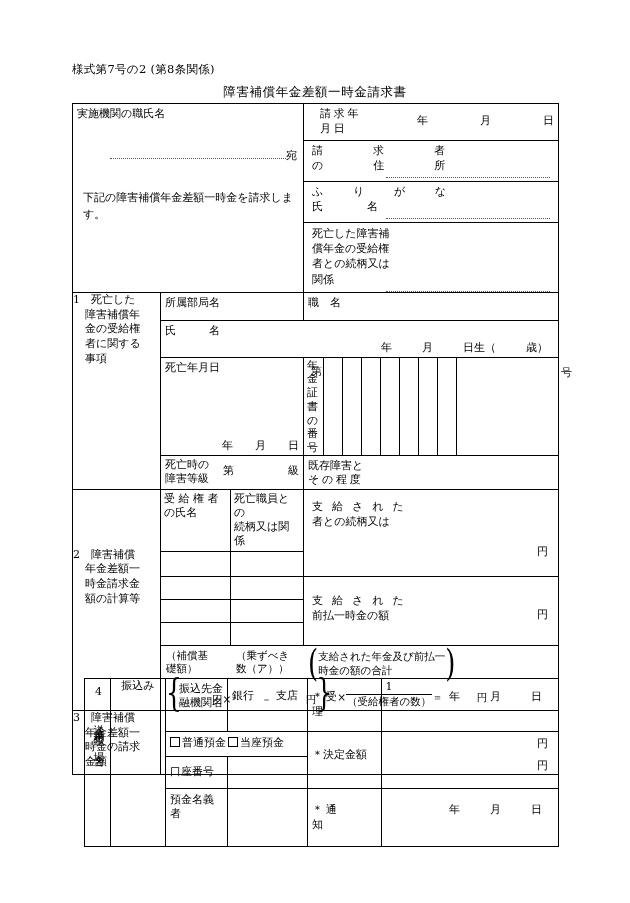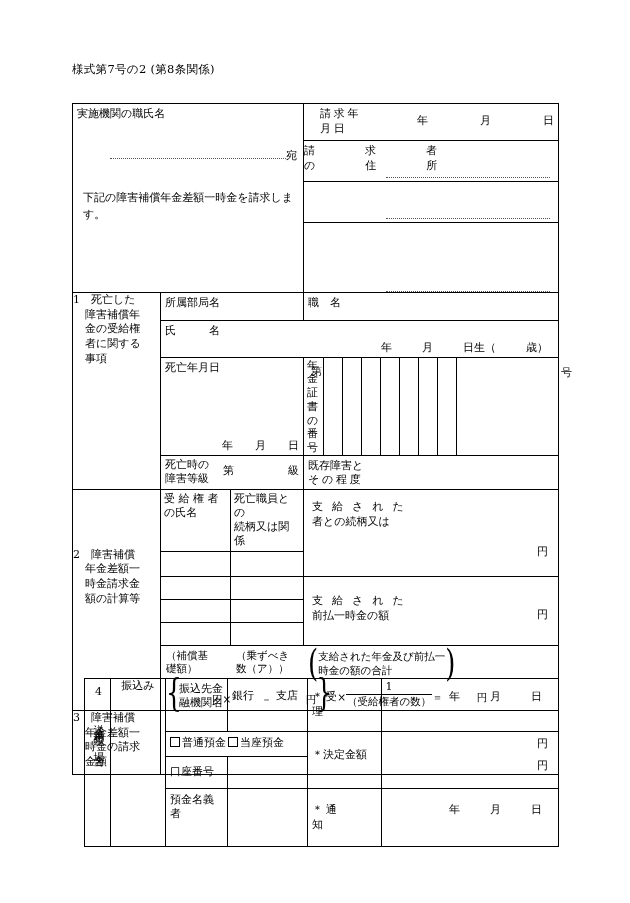--- a/index.html
+++ b/index.html
@@ -171,20 +171,21 @@
     margin-right: 2px;
     vertical-align: -1px;
   }
 </style>
 </head>
 <body>
 
 <div class="page">
 
   <div class="form-no">様式第7号の2 (第8条関係)</div>
+  <div class="doc-title">障害補償年金差額一時金請求書</div>
 
   <table class="grid" id="main-table">
     <colgroup>
       <col style="width:88px">
       <col style="width:70px">
       <col style="width:73px">
       <col style="width:20px">
       <col style="width:19px">
       <col style="width:19px">
       <col style="width:19px">
@@ -210,36 +211,48 @@
           <span class="sp" style="margin-left:12px;">請求年月日</span>
           <span style="margin-left:54px;">年</span>
           <span style="margin-left:52px;">月</span>
           <span style="margin-left:52px;">日</span>
         </div>
       </td>
     </tr>
 
     <tr>
       <td colspan="9" style="height:40px;">
-        <div style="position:absolute; left:0; top:3px;">
+        <div style="position:absolute; left:8px; top:3px;">
           <div class="wide">請　　求　　者</div>
           <div class="wide">の　　住　　所</div>
         </div>
         <span class="dots" style="position:absolute; left:82px; width:164px; top:26px;"></span>
       </td>
     </tr>
 
     <tr>
       <td colspan="9" style="height:40px;">
+        <div style="position:absolute; left:8px; top:3px;">
+          <div class="wide">ふ　り　が　な</div>
+          <div>
+            <span>氏</span><span style="display:inline-block; width:44px;"></span><span>名</span>
+          </div>
+        </div>
         <span class="dots" style="position:absolute; left:82px; width:164px; top:26px;"></span>
       </td>
     </tr>
 
     <tr>
       <td colspan="9" style="height:69px;">
+        <div style="position:absolute; left:8px; top:3px; line-height:1.4;">
+          <div>死亡した障害補</div>
+          <div>償年金の受給権</div>
+          <div>者との続柄又は</div>
+          <div>関係</div>
+        </div>
         <span class="dots" style="position:absolute; left:82px; width:164px; top:58px;"></span>
       </td>
     </tr>
 
     <tr>
       <td rowspan="4" class="sec-label" style="height:108px;">
         <span class="ln">1　死亡した</span>
         <span class="ln ind">障害補償年</span>
         <span class="ln ind">金の受給権</span>
         <span class="ln ind">者に関する</span>

